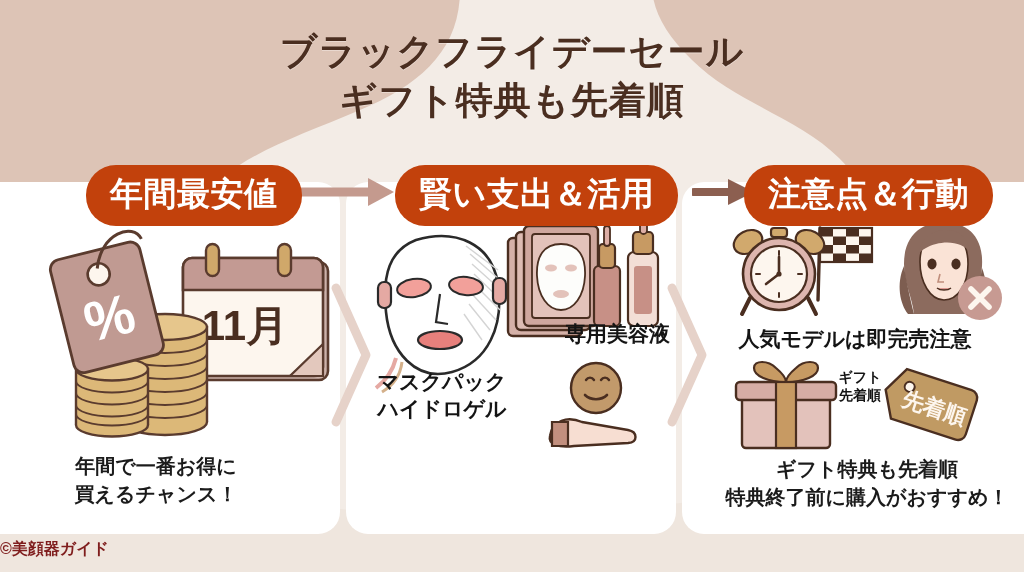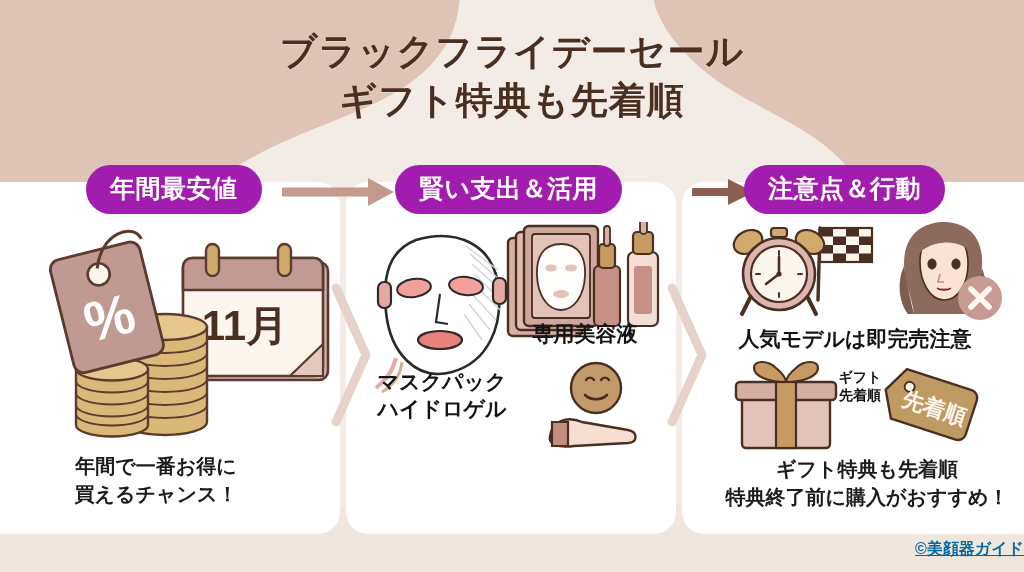--- a/index.html
+++ b/index.html
@@ -36,23 +36,23 @@
   }
   #card1{left:-28px;width:368px;border-radius:22px;}
   #card2{left:346px;width:330px;border-radius:22px;}
   #card3{left:682px;width:370px;border-radius:22px;}
 
   .chev{position:absolute;z-index:3;}
 
   
   .badge{
     position:absolute;z-index:6;
-    background:#a21caf;color:#fff;
+    background:#c2410c;color:#fff;
     border-radius:30px;
-    font-weight:bold;font-size:25px;
+    font-weight:bold;font-size:33px;
     padding:7px 24px 9px;
     white-space:nowrap;
     letter-spacing:.5px;
   }
   #badge1{left:86px;top:165px;}
   #badge2{left:395px;top:165px;}
   #badge3{left:744px;top:165px;}
 
   
   .caption{
@@ -64,28 +64,28 @@
   #cap2{left:346px;width:330px;top:455px;font-size:19.5px;}
   #cap3{left:682px;width:370px;top:455px;font-size:20px;}
   .caption .line{display:block;}
 
   
   .ilabel{
     position:absolute;z-index:5;color:#141414;
     font-weight:bold;text-align:center;white-space:nowrap;line-height:1.3;
   }
   #lbl-mask{left:352px;top:368px;width:180px;font-size:21px;}
-  #lbl-serum{left:500px;top:320px;width:170px;font-size:21px;}
+  #lbl-serum{left:500px;top:320px;width:170px;font-size:21px;text-align:right;}
   #lbl-model{left:690px;top:325px;width:330px;font-size:21px;}
   #lbl-gift{left:820px;top:368px;width:80px;font-size:14px;}
 
   
   .footer{
-    position:absolute;left:0;right:0;top:539px;text-align:right;
-    color:#0369a1;font-size:16px;font-weight:bold;z-index:7;text-decoration:underline;
+    position:absolute;left:0;right:0;top:539px;text-align:left;
+    color:#7f1d1d;font-size:16px;font-weight:bold;z-index:7;
   }
 
   .art{position:absolute;z-index:4;}
 </style>
 </head>
 <body>
 
 <div id="stage">
 
   <div class="bg-base"></div>

